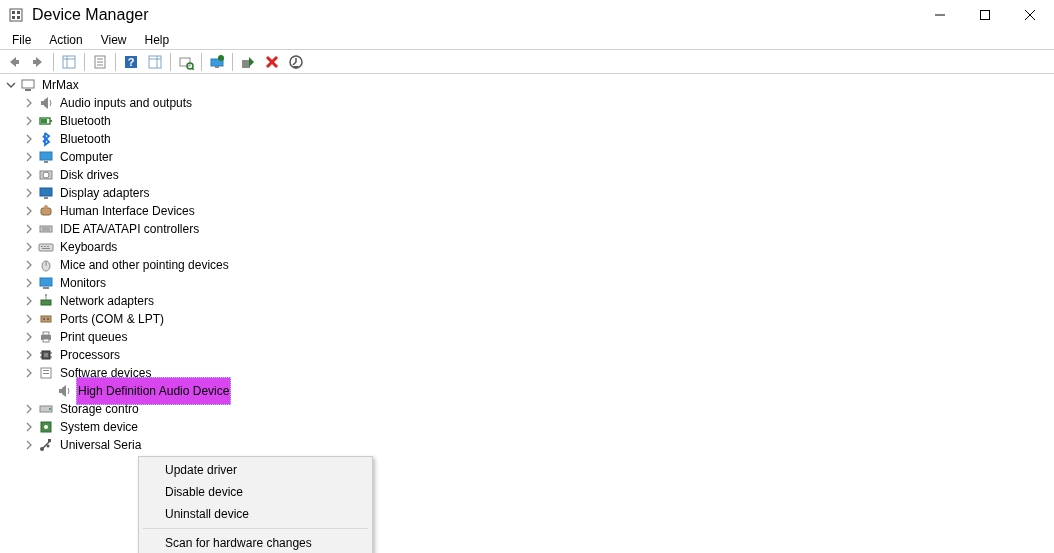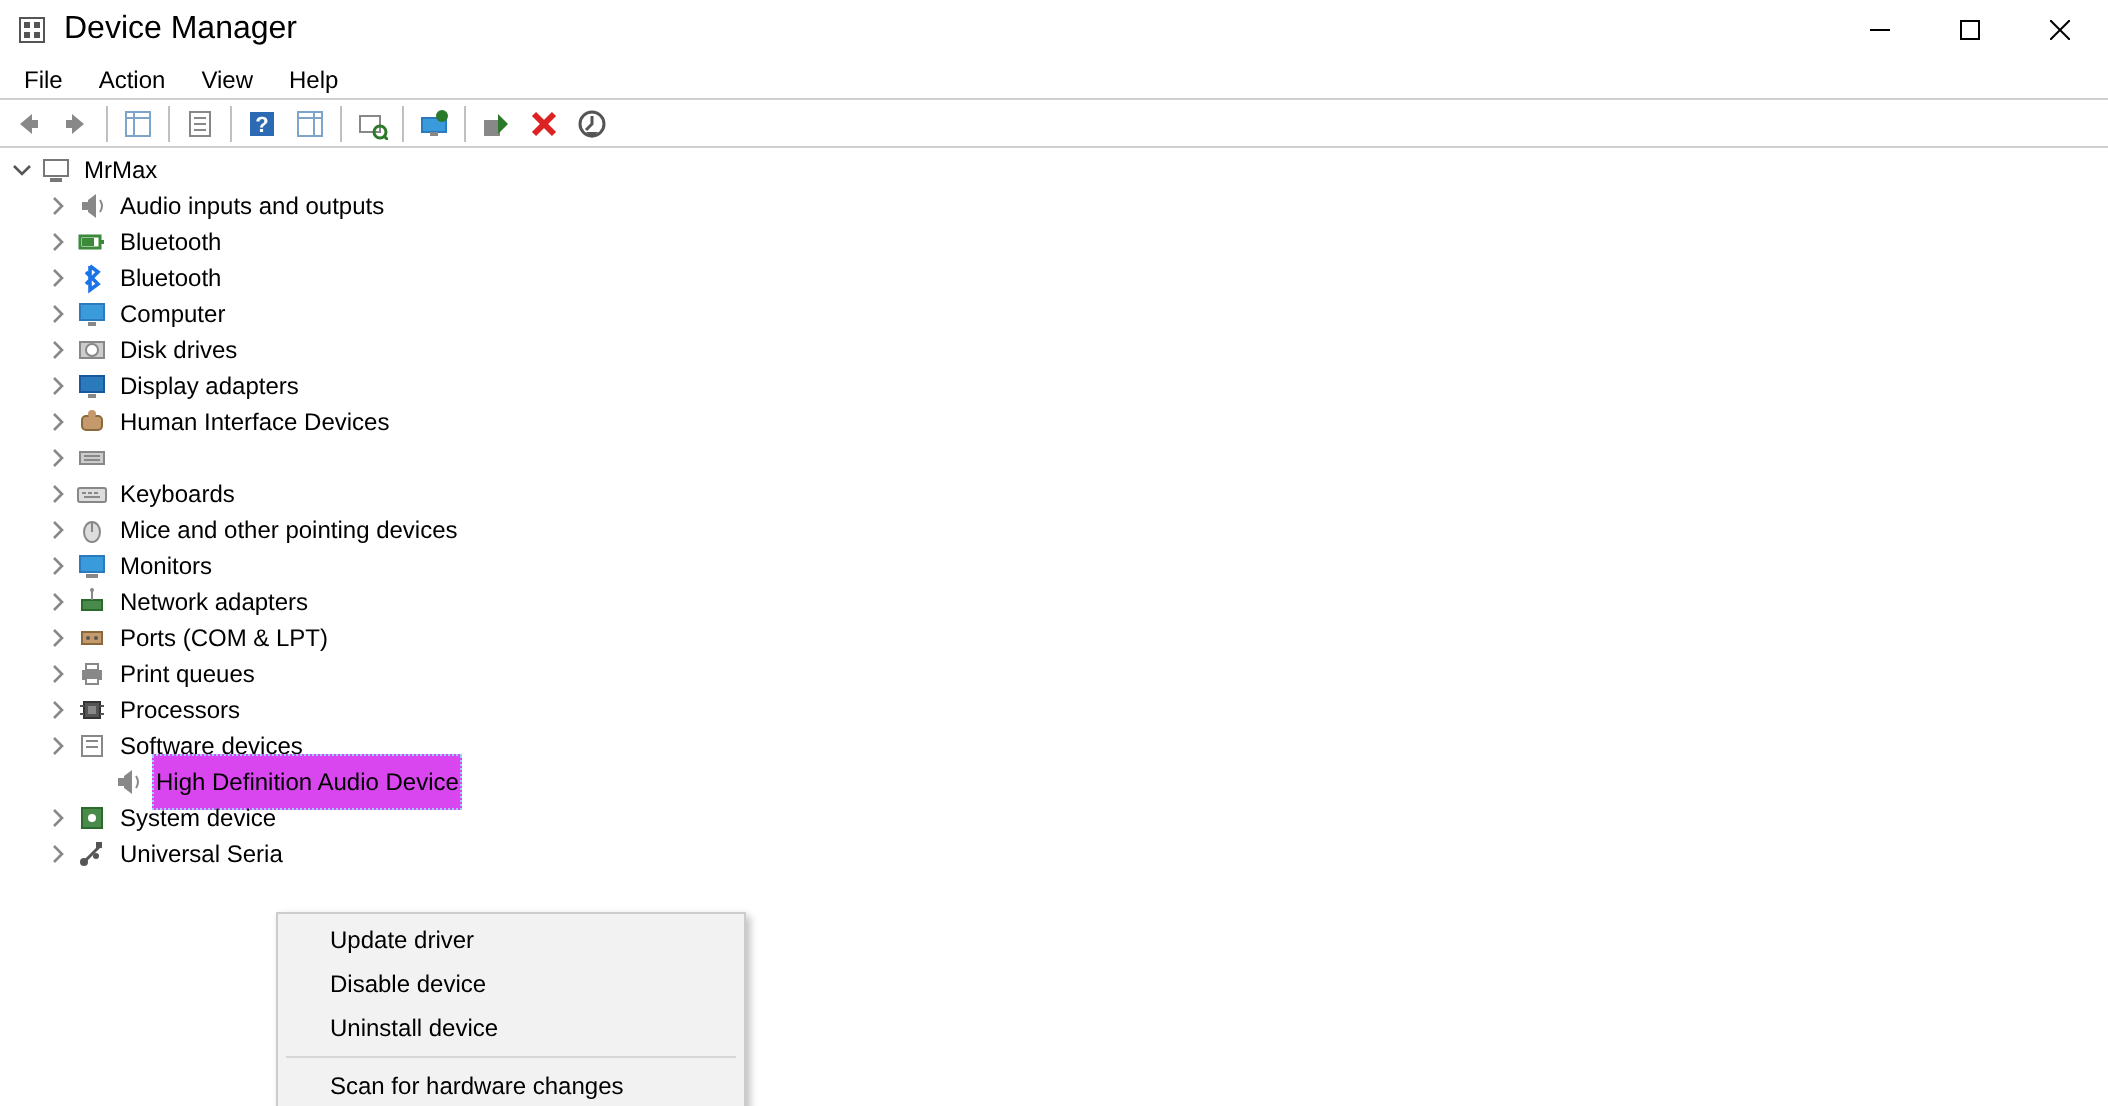--- a/index.html
+++ b/index.html
@@ -415,20 +415,21 @@
             <path d="M3 1 L7 5 L3 9" fill="none" stroke="#888" stroke-width="1.3"></path>
           </svg>
         </span>
         <span class="tree-icon">
           <svg width="16" height="16" viewBox="0 0 16 16">
             <rect x="2" y="5" width="12" height="6" fill="#ccc" stroke="#888"></rect>
             <line x1="4" y1="7" x2="12" y2="7" stroke="#888"></line>
             <line x1="4" y1="9" x2="12" y2="9" stroke="#888"></line>
           </svg>
         </span>
+        <span class="tree-label">IDE ATA/ATAPI controllers</span>
       </div>
       <div class="tree-row">
         <span class="tree-indent" style="width:18px"></span>
         <span class="tree-expander">
           <svg width="10" height="10" viewBox="0 0 10 10">
             <path d="M3 1 L7 5 L3 9" fill="none" stroke="#888" stroke-width="1.3"></path>
           </svg>
         </span>
         <span class="tree-icon">
           <svg width="16" height="16" viewBox="0 0 16 16">
@@ -557,20 +558,35 @@
       <div class="tree-row selected">
         <span class="tree-indent" style="width:52px"></span>
         <span class="tree-icon">
           <svg width="16" height="16" viewBox="0 0 16 16">
             <rect x="3" y="6" width="3" height="4" fill="#888"></rect>
             <path d="M6 5 L10 2 L10 14 L6 11 Z" fill="#888"></path>
             <path d="M12 5 Q14 8 12 11" fill="none" stroke="#888"></path>
           </svg>
         </span>
         <span class="tree-label">High Definition Audio Device</span>
+      </div>
+      <div class="tree-row">
+        <span class="tree-indent" style="width:18px"></span>
+        <span class="tree-expander">
+          <svg width="10" height="10" viewBox="0 0 10 10">
+            <path d="M3 1 L7 5 L3 9" fill="none" stroke="#888" stroke-width="1.3"></path>
+          </svg>
+        </span>
+        <span class="tree-icon">
+          <svg width="16" height="16" viewBox="0 0 16 16">
+            <rect x="2" y="5" width="12" height="6" fill="#ccc" stroke="#888"></rect>
+            <circle cx="12" cy="8" r="1" fill="#3a8a3a"></circle>
+          </svg>
+        </span>
+        <span class="tree-label">Storage contro</span>
       </div>
       <div class="tree-row">
         <span class="tree-indent" style="width:18px"></span>
         <span class="tree-expander">
           <svg width="10" height="10" viewBox="0 0 10 10">
             <path d="M3 1 L7 5 L3 9" fill="none" stroke="#888" stroke-width="1.3"></path>
           </svg>
         </span>
         <span class="tree-icon">
           <svg width="16" height="16" viewBox="0 0 16 16">

